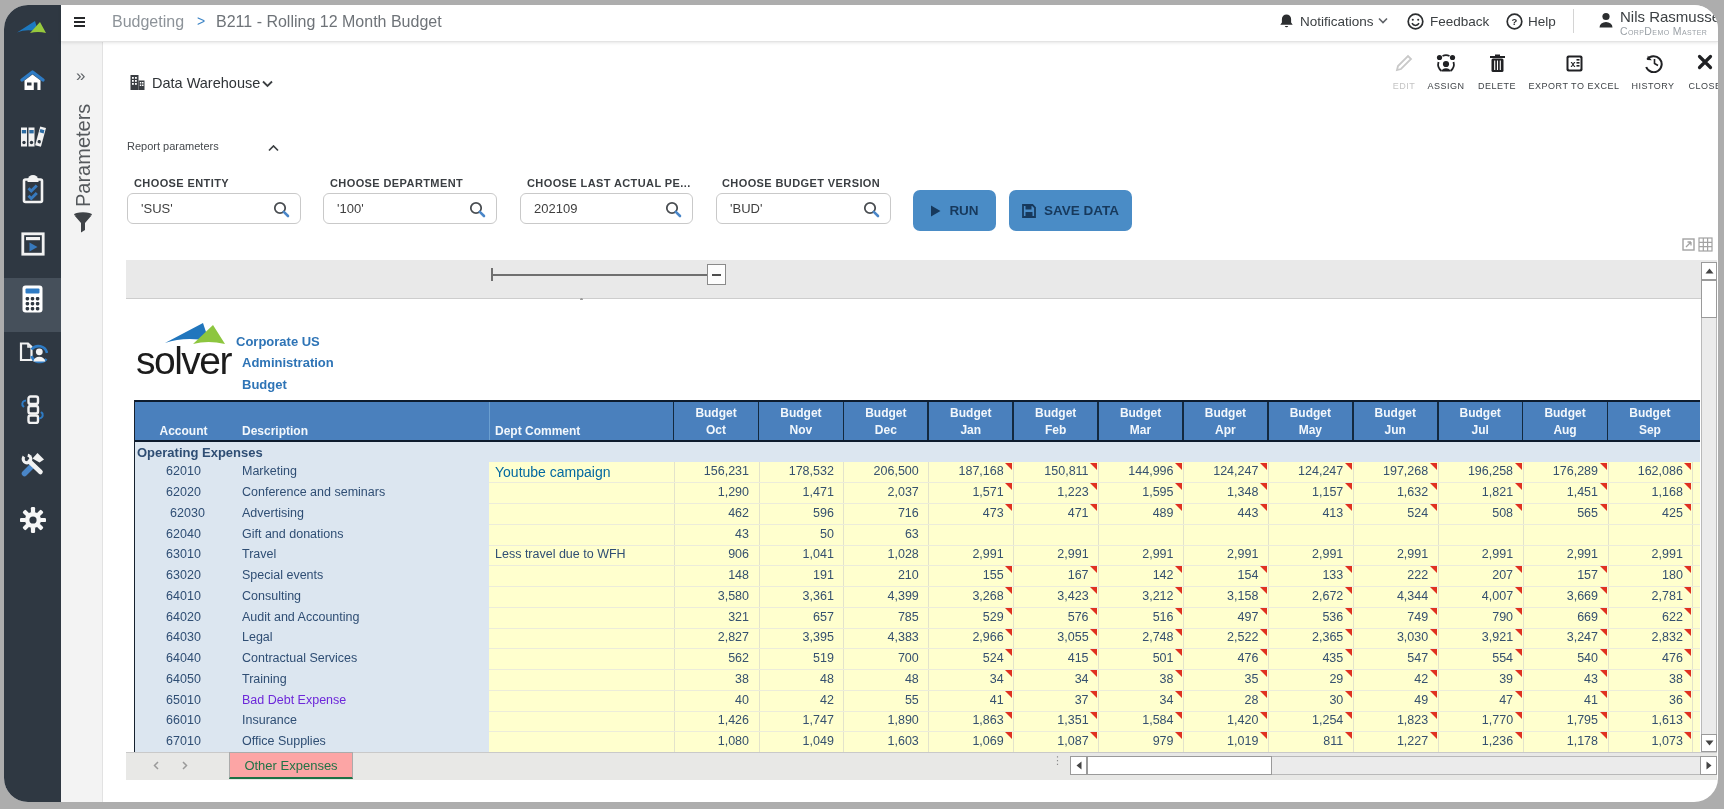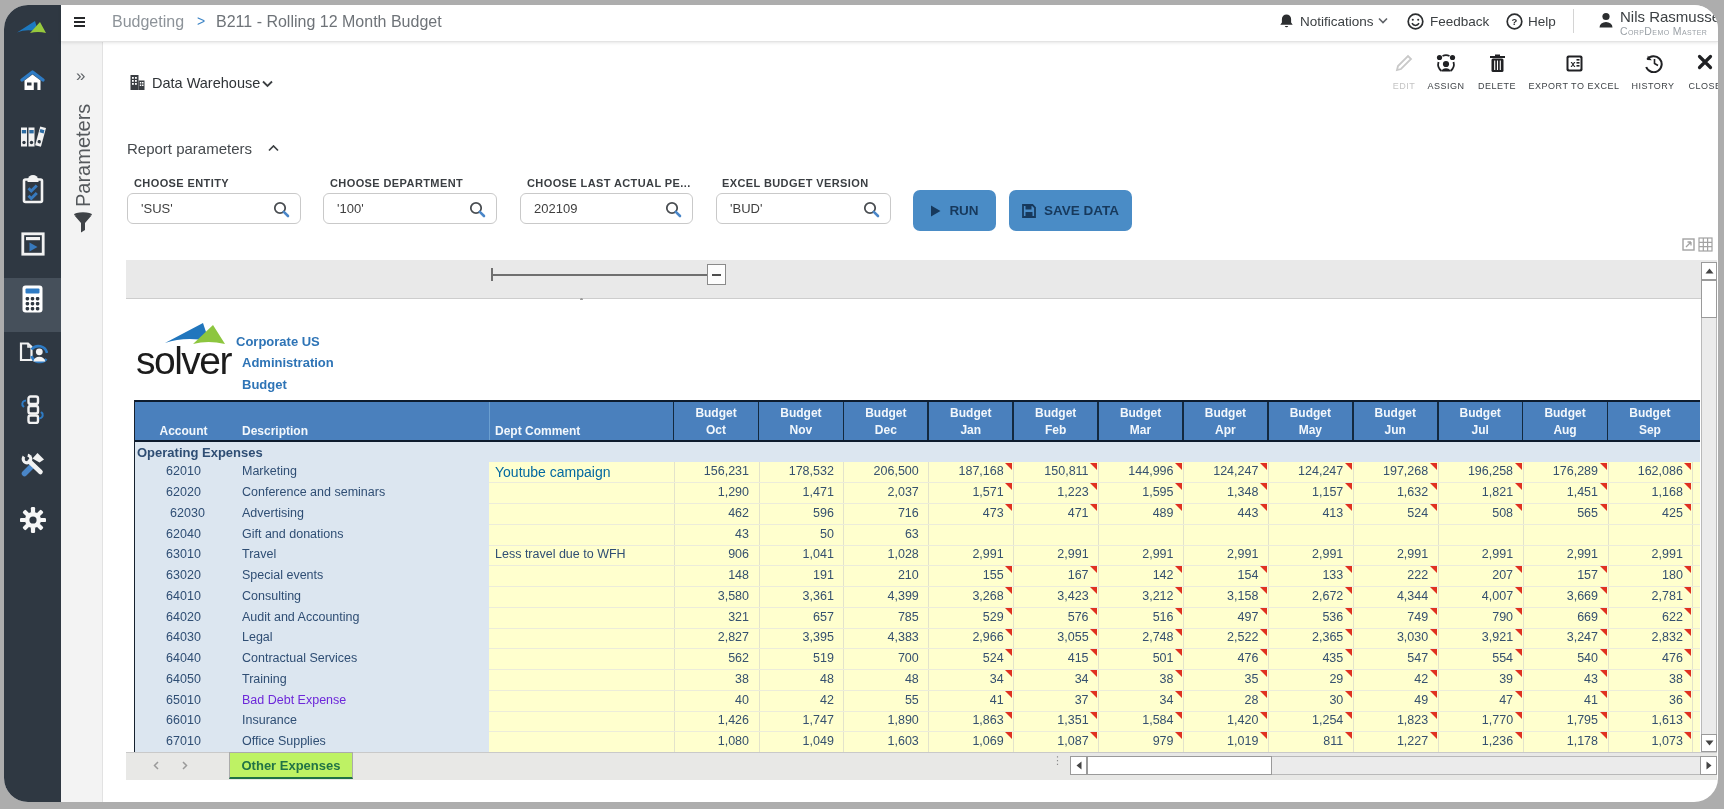--- a/index.html
+++ b/index.html
@@ -279,30 +279,30 @@
         <path d="M11.5 5 v4.5 l3.5 2" fill="none" stroke="#202124" stroke-width="1.6"></path>
       </svg>
     </div>
 <div class="ab icolbl" style="left:1609.0px;top:76px;width:80px;color:#3f4347;">HISTORY</div>
 <div class="ab" style="left:1681px;top:49px;width:40px;height:20px;display:flex;justify-content:center;">
       <svg width="16" height="16" viewBox="0 0 16 16">
         <path d="M2.5 2.5 L13.5 13.5 M13.5 2.5 L2.5 13.5" stroke="#202124" stroke-width="3.2" stroke-linecap="round"></path>
       </svg>
     </div>
 <div class="ab icolbl" style="left:1671.0px;top:76px;width:60px;color:#3f4347;">CLOSE</div>
-<div class="ab" style="left:123px;top:135px;font-size:15px;color:#45494d;">Report parameters</div>
+<div class="ab" style="left:123px;top:135px;font-size:11px;color:#45494d;">Report parameters</div>
 <div class="ab" style="left:264px;top:140px;">
       <svg width="11" height="7" viewBox="0 0 11 7">
         <path d="M1 5.5 L5.5 1 L10 5.5" stroke="#3c4043" stroke-width="1.7" fill="none"></path>
       </svg>
     </div>
 <div class="inplbl" style="left:130px;top:172px;">CHOOSE ENTITY</div>
 <div class="inplbl" style="left:326px;top:172px;">CHOOSE DEPARTMENT</div>
 <div class="inplbl" style="left:523px;top:172px;">CHOOSE LAST ACTUAL PE...</div>
-<div class="inplbl" style="left:718px;top:172px;">EXCEL BUDGET VERSION</div>
+<div class="inplbl" style="left:718px;top:172px;">CHOOSE BUDGET VERSION</div>
 <div class="inp" style="left:123px;top:188px;width:174px;">'SUS'<svg width="19" height="19" viewBox="0 0 19 19" style="position:absolute;right:9px;top:6px;">
         <circle cx="8" cy="8" r="5.2" fill="none" stroke="#4a4e52" stroke-width="1.8"></circle>
         <line x1="11.8" y1="11.8" x2="16" y2="16" stroke="#4a86c8" stroke-width="2.6" stroke-linecap="round"></line>
       </svg></div>
 <div class="inp" style="left:319px;top:188px;width:174px;">'100'<svg width="19" height="19" viewBox="0 0 19 19" style="position:absolute;right:9px;top:6px;">
         <circle cx="8" cy="8" r="5.2" fill="none" stroke="#4a4e52" stroke-width="1.8"></circle>
         <line x1="11.8" y1="11.8" x2="16" y2="16" stroke="#4a86c8" stroke-width="2.6" stroke-linecap="round"></line>
       </svg></div>
 <div class="inp" style="left:516px;top:188px;width:173px;">202109<svg width="19" height="19" viewBox="0 0 19 19" style="position:absolute;right:9px;top:6px;">
         <circle cx="8" cy="8" r="5.2" fill="none" stroke="#4a4e52" stroke-width="1.8"></circle>
@@ -727,21 +727,21 @@
 <div class="ab" style="left:149px;top:756px;">
       <svg width="6" height="9" viewBox="0 0 6 9">
         <path d="M5 1 L1.5 4.5 L5 8" stroke="#9a9a9a" stroke-width="1.5" fill="none"></path>
       </svg>
     </div>
 <div class="ab" style="left:178px;top:756px;">
       <svg width="6" height="9" viewBox="0 0 6 9">
         <path d="M1 1 L4.5 4.5 L1 8" stroke="#9a9a9a" stroke-width="1.5" fill="none"></path>
       </svg>
     </div>
-<div class="ab" style="left:225px;top:747px;width:124px;height:27px;background:#bef264;border:1px solid #ababab;border-bottom:2.5px solid #1e7145;display:flex;align-items:center;justify-content:center;font-size:13px;font-weight:bold;color:#217346;">Other Expenses</div>
+<div class="ab" style="left:225px;top:747px;width:124px;height:27px;background:#fca5a5;border:1px solid #ababab;border-bottom:2.5px solid #1e7145;display:flex;align-items:center;justify-content:center;font-size:13px;font-weight:normal;color:#217346;">Other Expenses</div>
 <div class="ab" style="left:1048px;top:753px;color:#8a8a8a;font-size:11px;line-height:5.5px;">⋮</div>
 <div class="ab" style="left:1066px;top:751px;width:647px;height:19px;background:#ebebeb;border:1px solid #b9b9b9;"></div>
 <div class="ab" style="left:1066px;top:751px;width:17px;height:19px;background:#fff;border:1px solid #9a9a9a;display:flex;align-items:center;justify-content:center;">
       <svg width="6" height="9" viewBox="0 0 6 9">
         <path d="M5.5 0.5 L0.5 4.5 L5.5 8.5 Z" fill="#444"></path>
       </svg>
     </div>
 <div class="ab" style="left:1083px;top:751px;width:185px;height:19px;background:#fff;border:1px solid #9a9a9a;"></div>
 <div class="ab" style="left:1696px;top:751px;width:17px;height:19px;background:#fff;border:1px solid #9a9a9a;display:flex;align-items:center;justify-content:center;">
       <svg width="6" height="9" viewBox="0 0 6 9">

